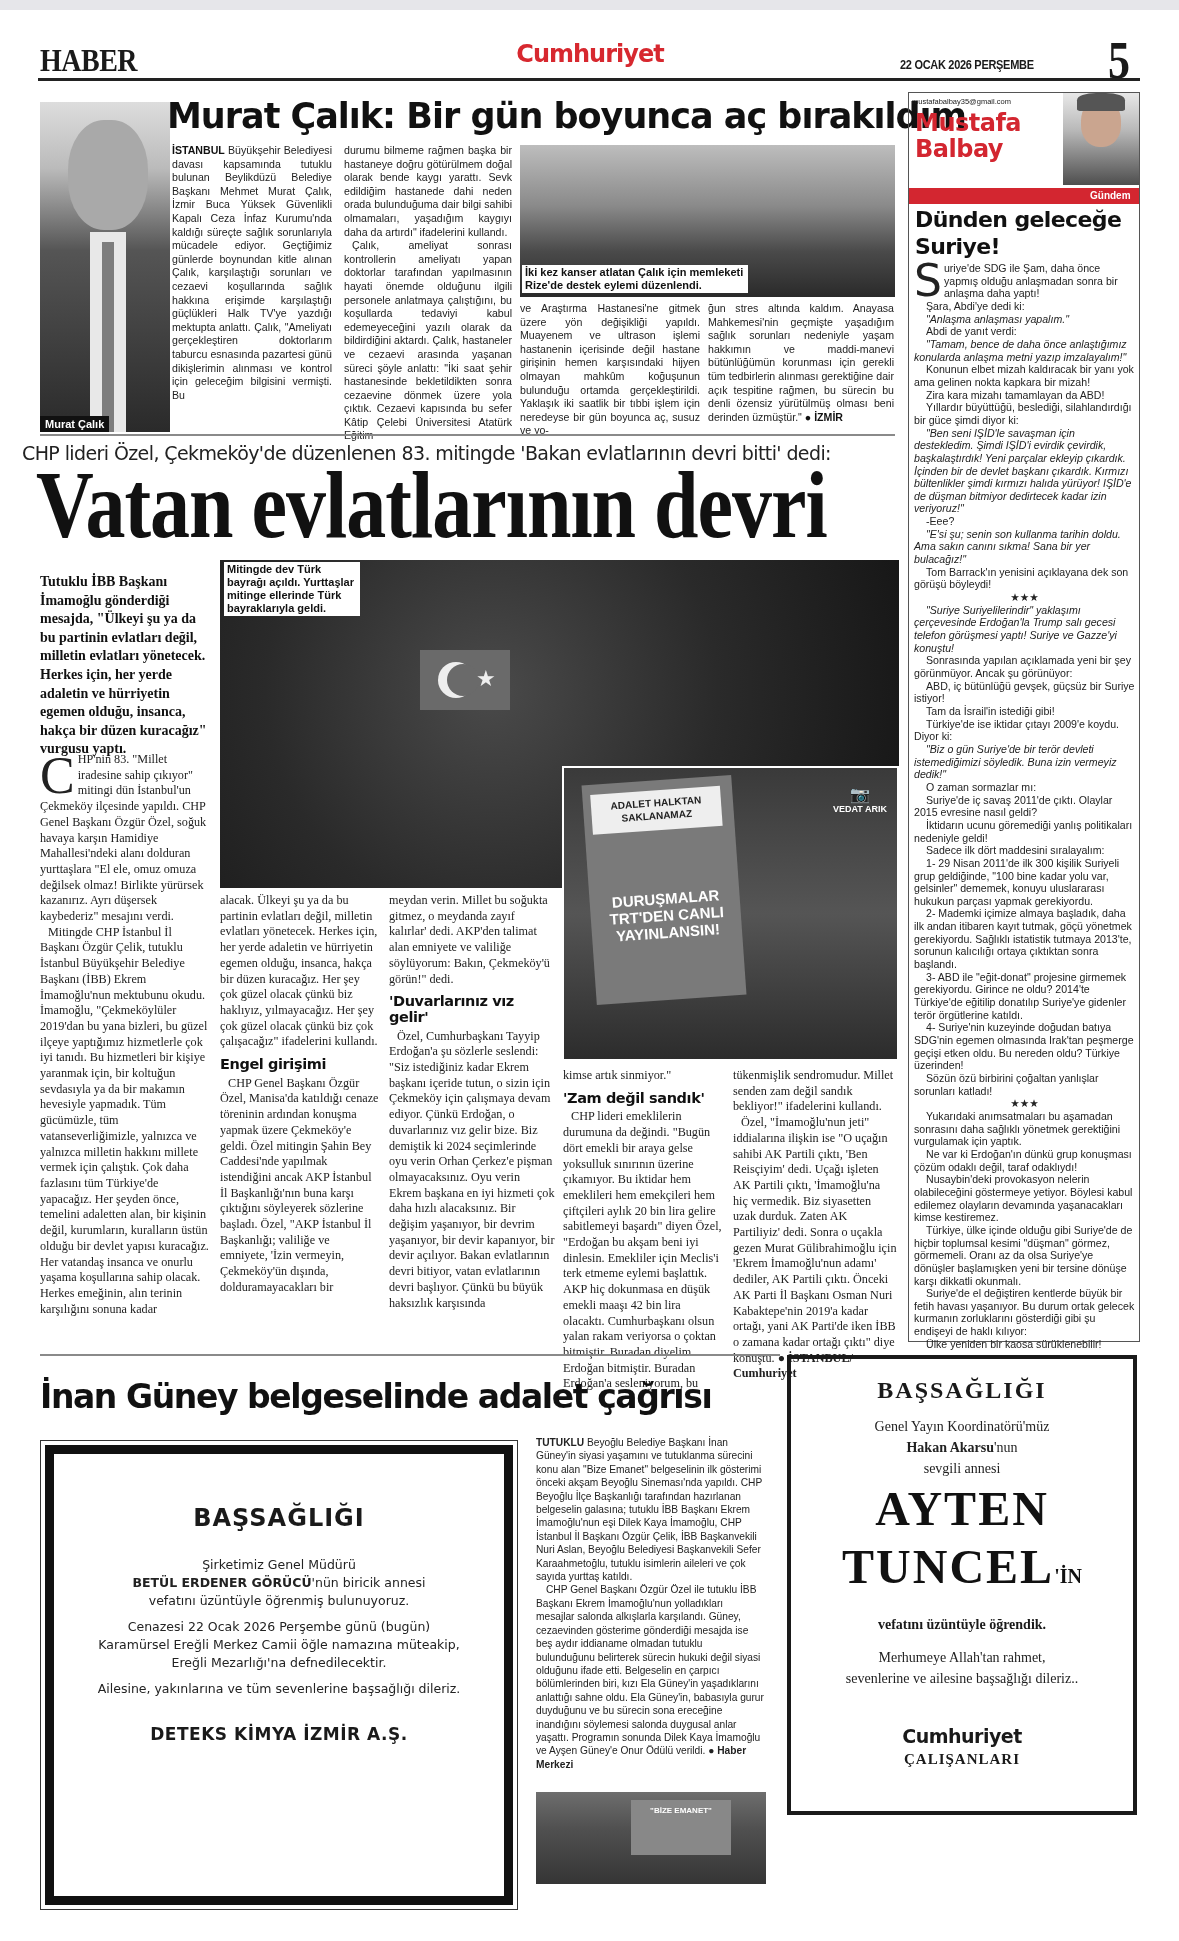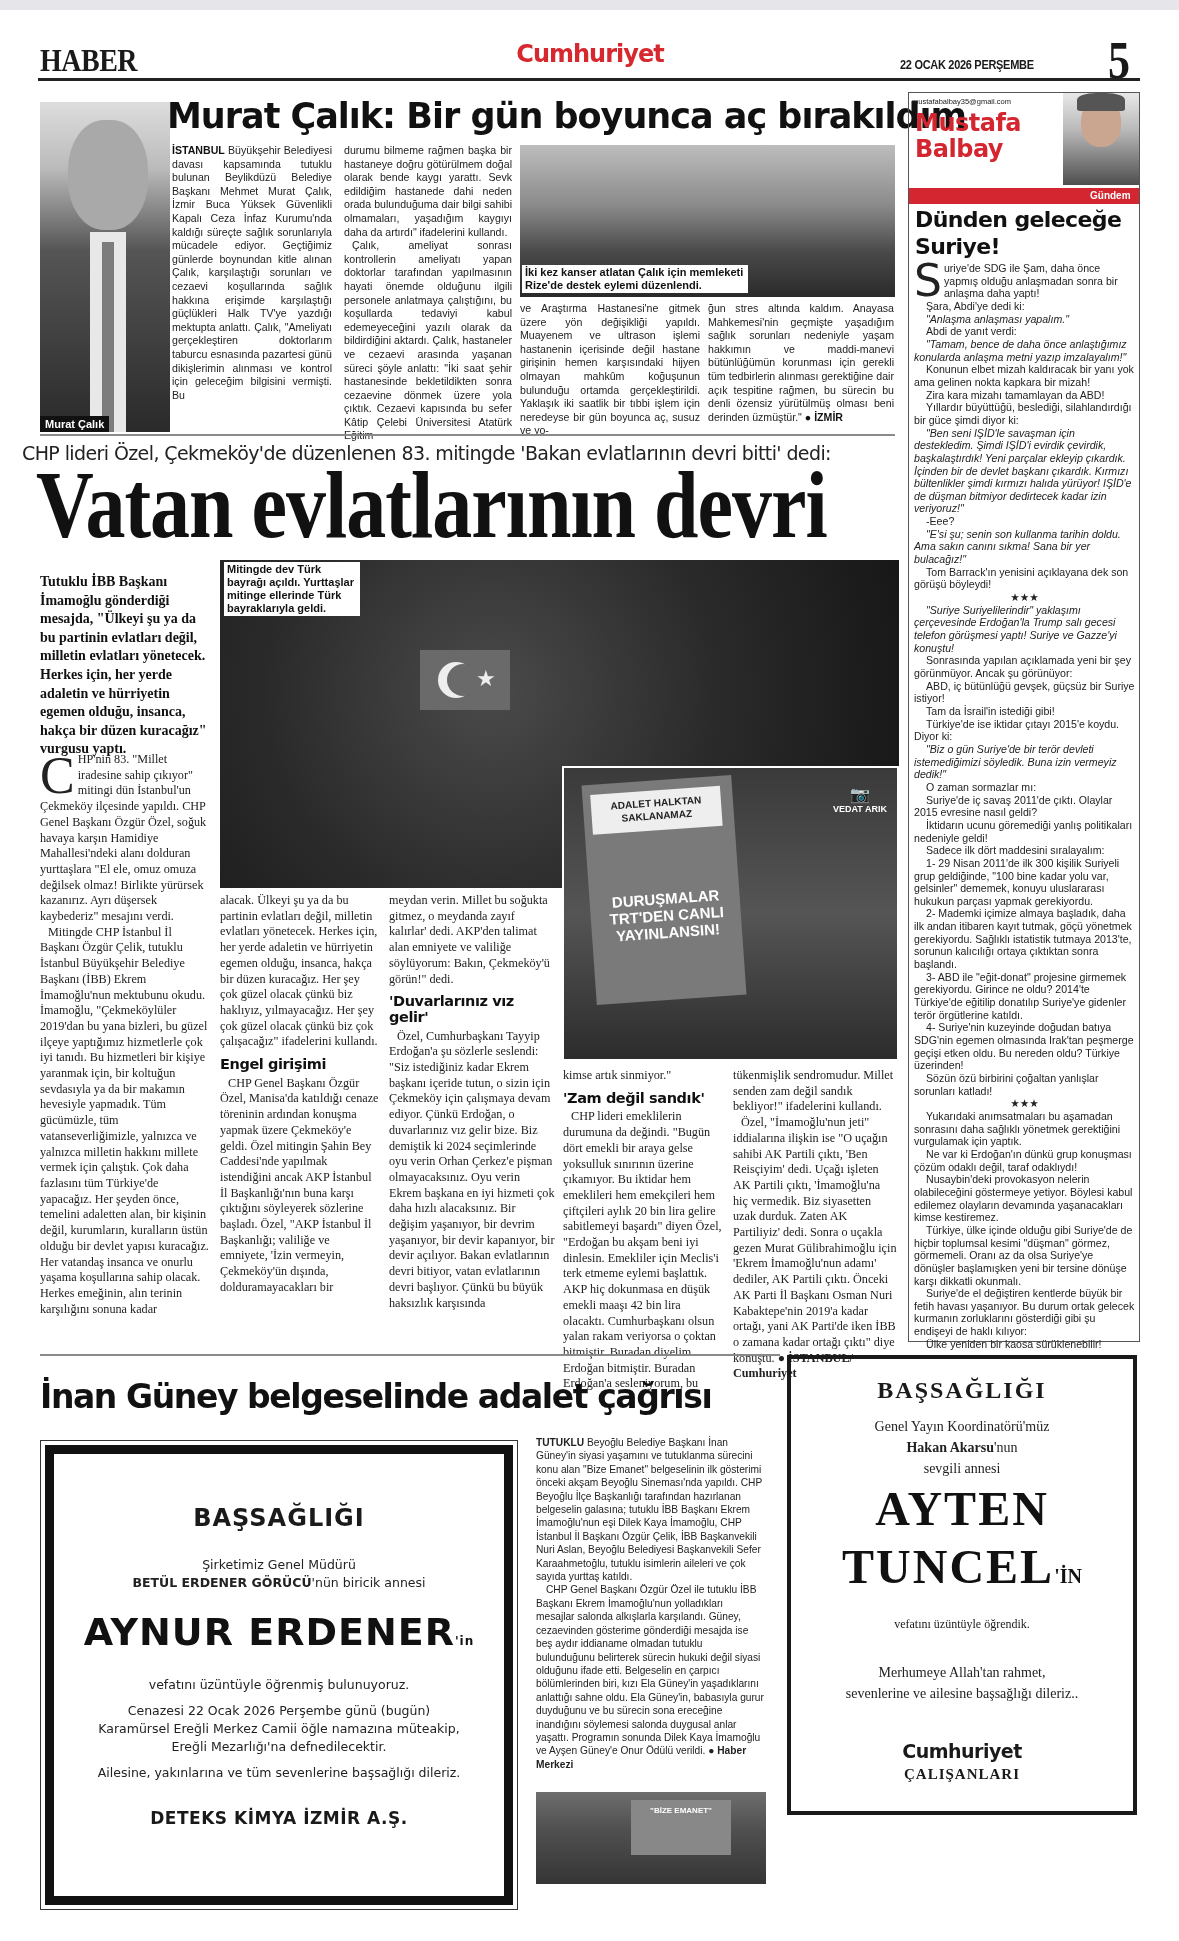--- a/index.html
+++ b/index.html
@@ -71,21 +71,21 @@
 .gtext{left:536px;top:1436px;width:228px;font-size:10.2px;line-height:13.4px;color:#222}
 .gtext p{text-indent:10px}
 .gtext p.noind{text-indent:0}
 .ph-gala{left:536px;top:1792px;width:230px;height:92px;background:linear-gradient(180deg,#6e6e6e 0%,#505050 40%,#353535 100%)}
 .ph-gala .screen{position:absolute;left:95px;top:8px;width:100px;height:55px;background:#888;color:#fff;font-weight:bold;font-size:8px;text-align:center;padding-top:6px}
 .ad2{left:787px;top:1355px;width:350px;height:460px;border:4px solid #1a1a1a;text-align:center;font-family:"Liberation Serif",serif;padding-top:18px}
 .ad2 .t1{font-weight:bold;font-size:24px;letter-spacing:2px}
 .ad2 .p{font-size:14px;line-height:21px;color:#222}
 .ad2 .big{font-weight:bold;font-size:48px;line-height:58px;letter-spacing:2px;color:#111}
 .ad2 .big small{font-size:20px;letter-spacing:0}
-.ad2 .mid{font-weight:normal;font-size:12px;margin:12px 0 30px}
+.ad2 .mid{font-weight:bold;font-size:14px;margin:12px 0 14px}
 .ad2 .logo2{font-family:"DejaVu Sans",sans-serif;font-weight:bold;font-size:19px;margin-top:36px;letter-spacing:-0.5px}
 .ad2 .emp{font-weight:bold;font-size:15px;letter-spacing:1px;margin-top:4px}
 </style>
 </head>
 <body>
 
 <div class="topband"></div>
 
 <div class="abs sec-title">HABER</div>
 <div class="abs logo">Cumhuriyet</div>
@@ -186,21 +186,21 @@
     <p>Yıllardır büyüttüğü, beslediği, silahlandırdığı bir güce şimdi diyor ki:</p>
     <p style="font-style: italic;">"Ben seni IŞİD'le savaşman için destekledim. Şimdi IŞİD'i evirdik çevirdik, başkalaştırdık! Yeni parçalar ekleyip çıkardık. İçinden bir de devlet başkanı çıkardık. Kırmızı bültenlikler şimdi kırmızı halıda yürüyor! IŞİD'e de düşman bitmiyor dedirtecek kadar izin veriyoruz!"</p>
     <p>-Eee?</p>
     <p style="font-style: italic;">"E'si şu; senin son kullanma tarihin doldu. Ama sakın canını sıkma! Sana bir yer bulacağız!"</p>
     <p>Tom Barrack'ın yenisini açıklayana dek son görüşü böyleydi!</p>
     <p class="stars">★★★</p>
     <p style="font-style: italic;">"Suriye Suriyelilerindir" yaklaşımı çerçevesinde Erdoğan'la Trump salı gecesi telefon görüşmesi yaptı! Suriye ve Gazze'yi konuştu!</p>
     <p>Sonrasında yapılan açıklamada yeni bir şey görünmüyor. Ancak şu görünüyor:</p>
     <p>ABD, iç bütünlüğü gevşek, güçsüz bir Suriye istiyor!</p>
     <p>Tam da İsrail'in istediği gibi!</p>
-    <p>Türkiye'de ise iktidar çıtayı 2015'e koydu. Diyor ki:</p>
+    <p>Türkiye'de ise iktidar çıtayı 2009'e koydu. Diyor ki:</p>
     <p style="font-style: italic;">"Biz o gün Suriye'de bir terör devleti istemediğimizi söyledik. Buna izin vermeyiz dedik!"</p>
     <p>O zaman sormazlar mı:</p>
     <p>Suriye'de iç savaş 2011'de çıktı. Olaylar 2015 evresine nasıl geldi?</p>
     <p>İktidarın ucunu göremediği yanlış politikaları nedeniyle geldi!</p>
     <p>Sadece ilk dört maddesini sıralayalım:</p>
     <p>1- 29 Nisan 2011'de ilk 300 kişilik Suriyeli grup geldiğinde, "100 bine kadar yolu var, gelsinler" dememek, konuyu uluslararası hukukun parçası yapmak gerekiyordu.</p>
     <p>2- Mademki içimize almaya başladık, daha ilk andan itibaren kayıt tutmak, göçü yönetmek gerekiyordu. Sağlıklı istatistik tutmaya 2013'te, sorunun kalıcılığı ortaya çıktıktan sonra başlandı.</p>
     <p>3- ABD ile "eğit-donat" projesine girmemek gerekiyordu. Girince ne oldu? 2014'te Türkiye'de eğitilip donatılıp Suriye'ye gidenler terör örgütlerine katıldı.</p>
     <p>4- Suriye'nin kuzeyinde doğudan batıya SDG'nin egemen olmasında Irak'tan peşmerge geçişi etken oldu. Bu nereden oldu? Türkiye üzerinden!</p>
     <p>Sözün özü birbirini çoğaltan yanlışlar sorunları katladı!</p>
@@ -220,21 +220,20 @@
 </div>
 <div class="abs photo ph-gala">
   <div class="screen">"BİZE EMANET"</div>
 </div>
 
 <div class="abs ad1">
   <div class="in">
     <div class="t1">BAŞSAĞLIĞI</div>
     <div class="p" style="margin-top:24px">Şirketimiz Genel Müdürü</div>
     <div class="p"><b>BETÜL ERDENER GÖRÜCÜ</b><span>'nün biricik annesi</span></div>
-    <div class="name"><span>AYNUR ERDENER</span><sup>'in</sup></div>
     <div class="p">vefatını üzüntüyle öğrenmiş bulunuyoruz.</div>
     <div class="p" style="margin-top:8px">Cenazesi 22 Ocak 2026 Perşembe günü (bugün)</div>
     <div class="p">Karamürsel Ereğli Merkez Camii öğle namazına müteakip,</div>
     <div class="p">Ereğli Mezarlığı'na defnedilecektir.</div>
     <div class="p" style="margin-top:8px">Ailesine, yakınlarına ve tüm sevenlerine başsağlığı dileriz.</div>
     <div class="firm">DETEKS KİMYA İZMİR A.Ş.</div>
   </div>
 </div>
 
 <div class="abs ad2">

